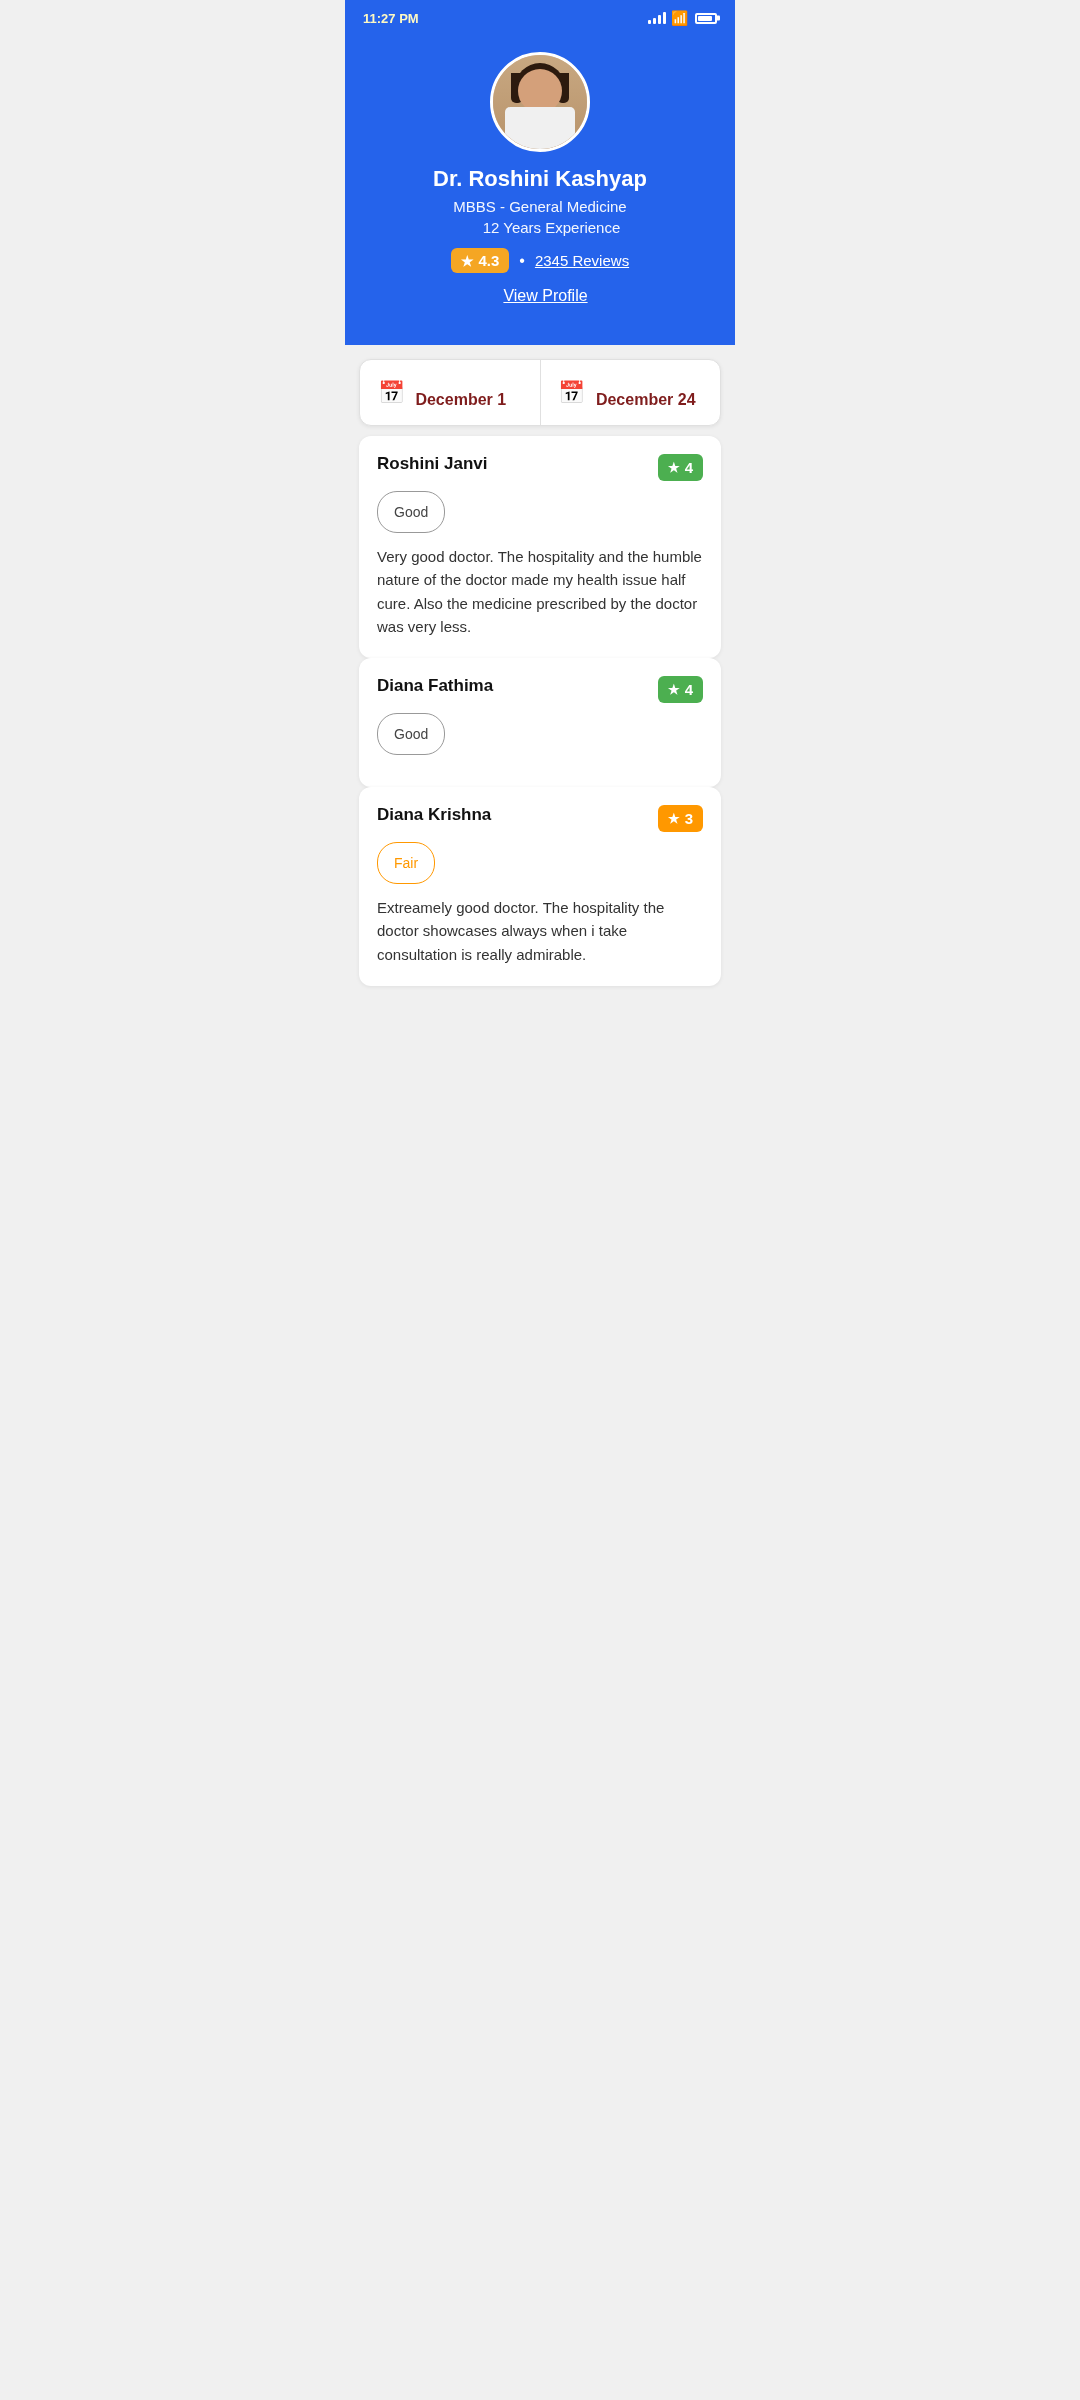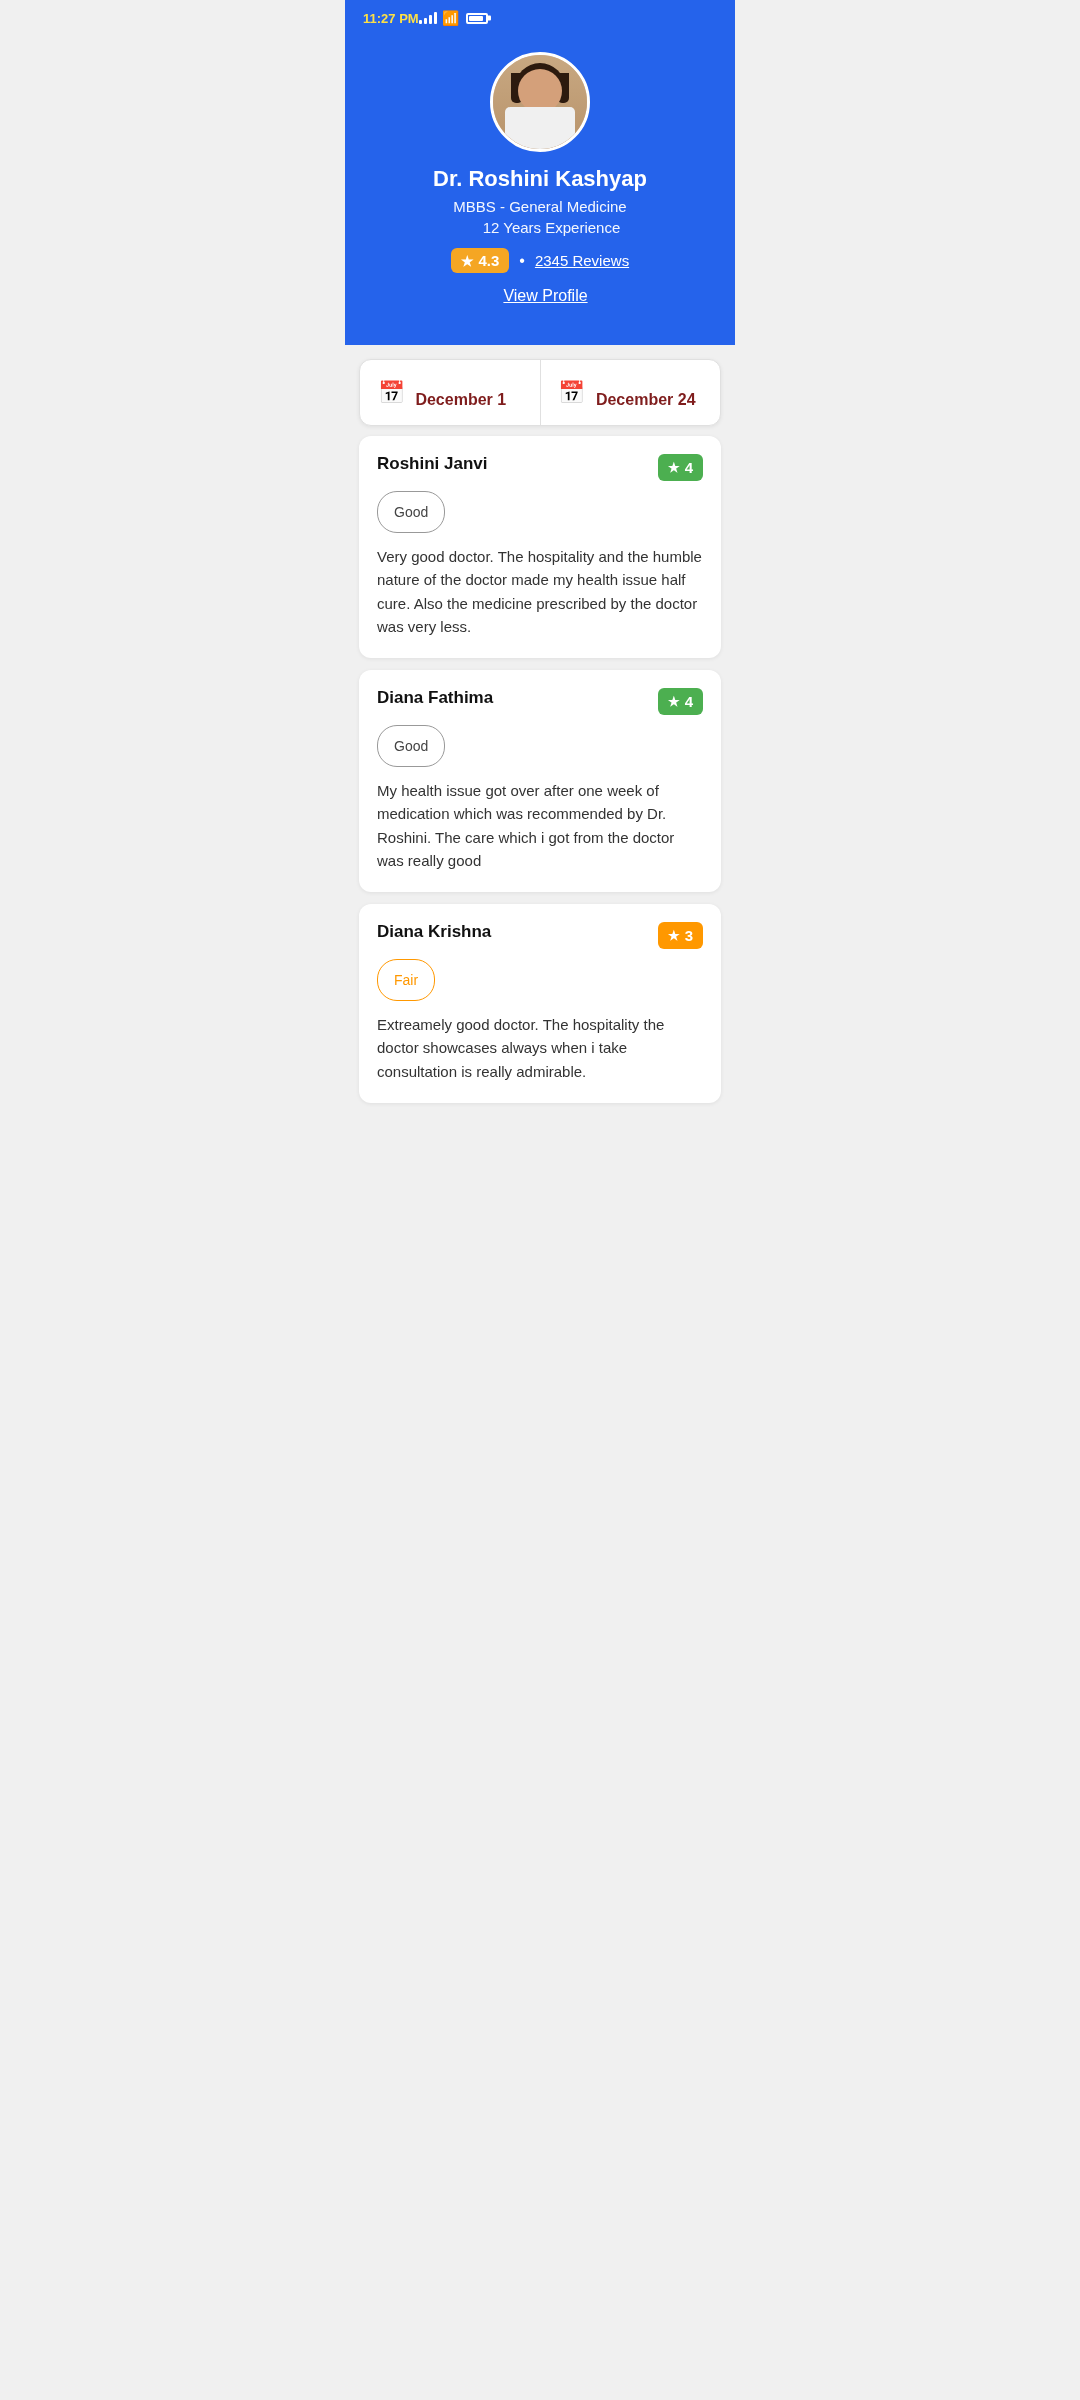--- a/index.html
+++ b/index.html
@@ -10,24 +10,24 @@
       min-height: 860px;
       font-family: -apple-system, BlinkMacSystemFont, 'Segoe UI', sans-serif;
       background: #f0f0f0;
       margin: 0 auto;
     }
 
     
     .status-bar {
       background: #2563EB;
       display: flex;
-      justify-content: flex-start;
+      justify-content: space-between;
       align-items: center;
       padding: 10px 18px 6px;
-      color: #fde047;
+      color: #fef9c3;
       font-size: 13px;
       font-weight: 600;
     }
     .status-icons {
       display: flex;
       align-items: center;
       gap: 6px;
     }
     .signal-bars {
       display: flex;
@@ -247,21 +247,20 @@
       color: #7f1d1d;
       font-weight: 700;
       margin-top: 15px;
     }
 
     
     .reviews-section {
       padding: 0 14px 20px;
       display: flex;
       flex-direction: column;
-      gap: 12px;
     }
 
     .review-card {
       background: white;
       border-radius: 12px;
       padding: 18px 18px 20px;
       box-shadow: 0 1px 4px rgba(0,0,0,0.07);
     }
 
     .review-header {
@@ -381,21 +380,20 @@
   </div>
     <div class="review-card">
     <div class="review-header">
       <span class="reviewer-name">Diana Fathima</span>
       <div class="review-rating-badge green">
         <span class="star">★</span>
         <span>4</span>
       </div>
     </div>
     <span class="sentiment-tag">Good</span>
-    <p class="review-text">My health issue got over after one week of medication which was recommended by Dr. Roshini. The care which i got from the doctor was really good</p>
   </div>
     <div class="review-card">
     <div class="review-header">
       <span class="reviewer-name">Diana Krishna</span>
       <div class="review-rating-badge orange">
         <span class="star">★</span>
         <span>3</span>
       </div>
     </div>
     <span class="sentiment-tag fair">Fair</span>

